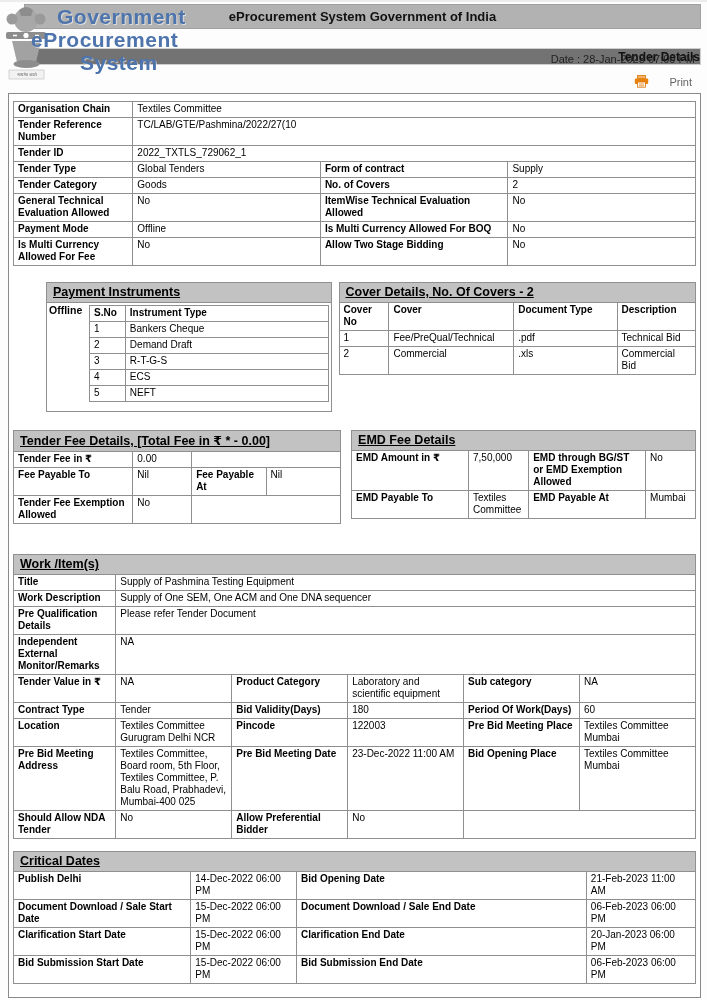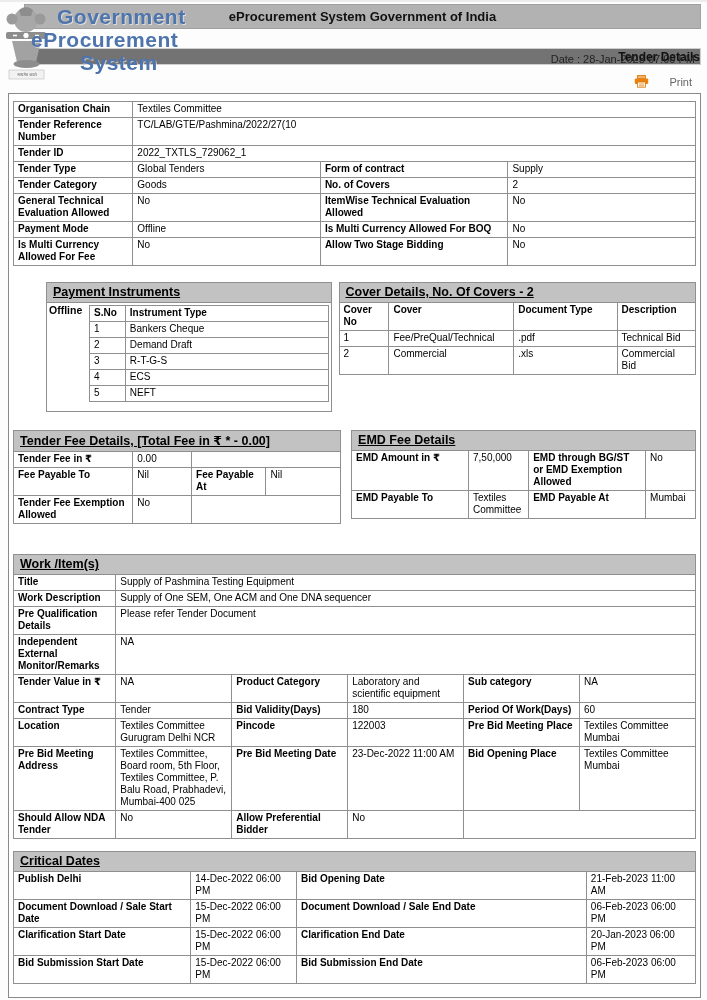--- a/index.html
+++ b/index.html
@@ -48,21 +48,21 @@
     border:1px solid #8f8f8f; padding:1px 4px 2px 4px;
     font-size:10px; line-height:12px; vertical-align:top;
     word-wrap:break-word; overflow:hidden; background:#fff;
   }
   td.lbl { font-weight:bold; }
   
   .row2 { display:flex; align-items:flex-start; }
   .sec { margin-top:0; }
   .m-basic   { margin-top:3px; }
   .m-pay     { margin-top:16px;margin-left:33px; }
-  .m-fee     { margin-top:18px; }
+  .m-fee     { margin-top:18px;justify-content:flex-end; }
   .m-work    { margin-top:30px; }
   .m-crit    { margin-top:12px; }
   .col-pay   { width:44%; }
   .col-cover { width:55%; margin-left:1%; }
   .col-tfee  { width:48%; }
   .col-emd   { width:50.5%; margin-left:1.5%; }
   
   .pay-box { border:1px solid #8f8f8f; display:flex; padding:0 2px 9px 2px; background:#fff; }
   .pay-mode { font-size:10.5px; font-weight:bold; width:40px; padding-top:1px; }
   .pay-box table { flex:1; margin-top:2px; }

